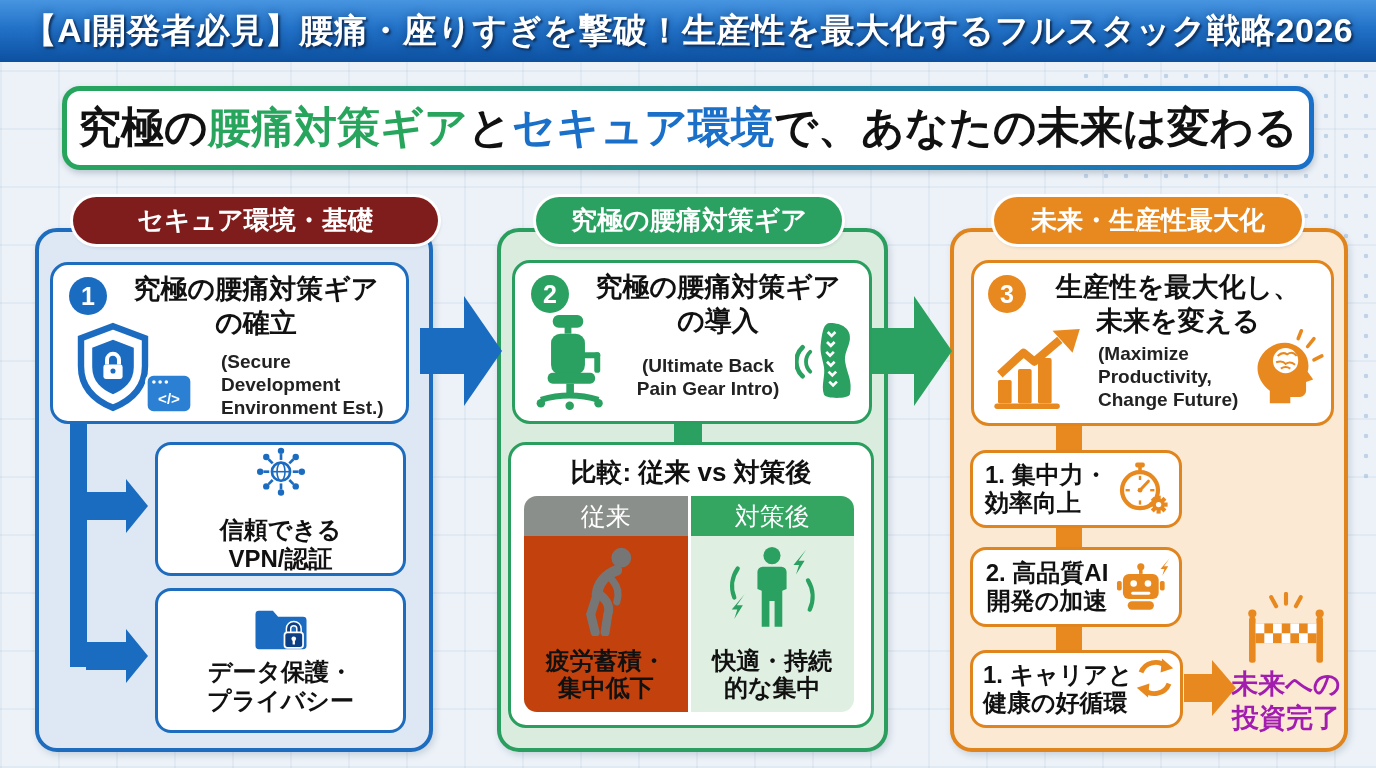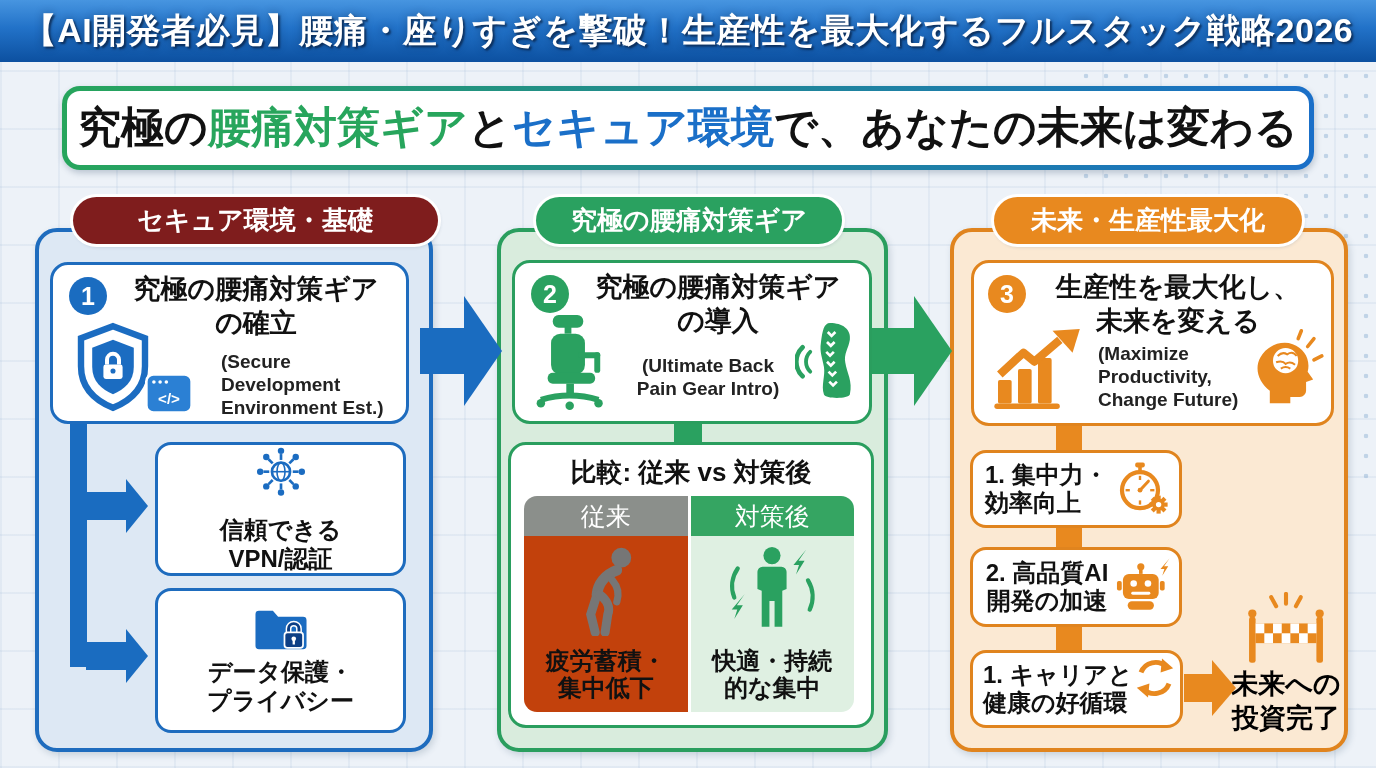--- a/index.html
+++ b/index.html
@@ -68,21 +68,21 @@
   .cmp-table{position:absolute;left:13px;top:51px;width:330px;height:216px;border-radius:13px;overflow:hidden;display:flex;gap:3px;background:#ffffff;}
   .cmp-half{flex:1;display:flex;flex-direction:column;}
   .cmp-head{height:40px;display:flex;align-items:center;justify-content:center;color:#fff;font-size:25px;font-weight:400;}
   .cmp-head-gray{background:#8b8f8b;}
   .cmp-head-green{background:#35a562;}
   .cmp-body{flex:1;display:flex;flex-direction:column;align-items:center;justify-content:space-between;padding:10px 4px 10px 4px;}
   .cmp-body-gray{background:#c2410c;}
   .cmp-body-green{background:#dff0e2;}
   .cmp-label{font-size:24px;font-weight:900;color:#111;line-height:1.15;text-align:center;white-space:pre-line;}
 
-  .goal-label{position:absolute;font-size:27px;font-weight:900;color:#000000;line-height:1.25;text-align:center;white-space:pre-line;}
+  .goal-label{position:absolute;font-size:27px;font-weight:900;color:#a21caf;line-height:1.25;text-align:center;white-space:pre-line;}
   .icon{position:absolute;}
 </style>
 </head>
 <body>
 
 <div class="stage">
   <div class="pattern-grid"></div>
   <div class="pattern-dots" style="right:0;top:66px;width:300px;height:420px;"></div>
   <div class="pattern-dots" style="left:1020px;top:500px;width:40px;height:240px;opacity:.6;"></div>
 

